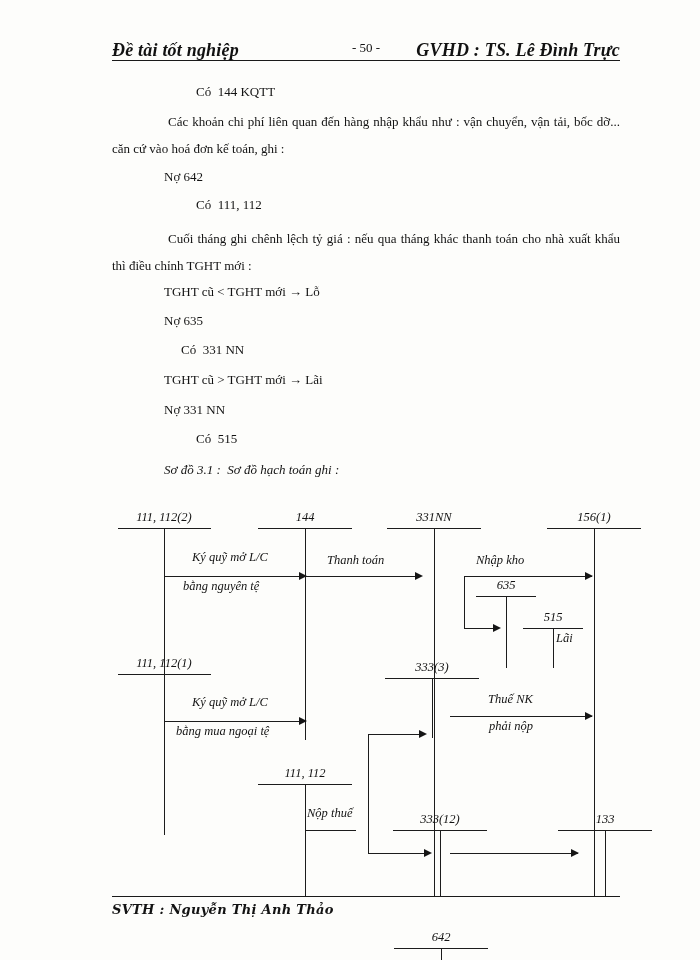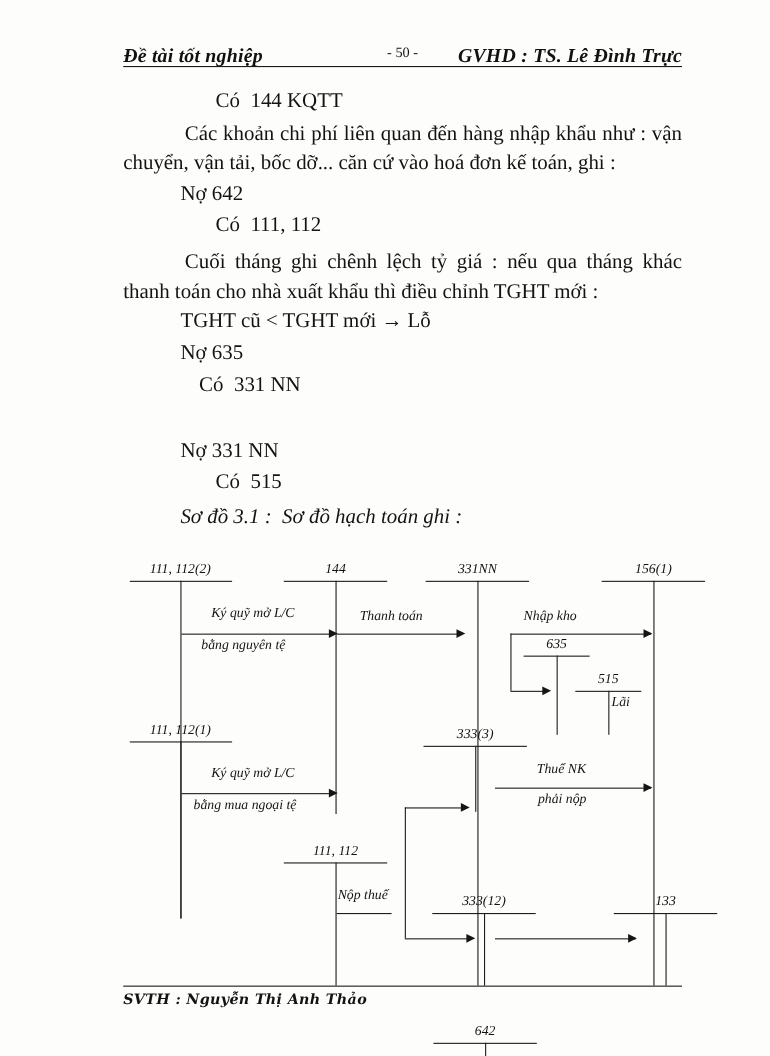--- a/index.html
+++ b/index.html
@@ -52,21 +52,21 @@
     position: absolute;
     left: 0;
     right: 0;
     top: 20px;
     border-top: 1.3px solid #1a1a1a;
   }
 
   
   .para {
     position: absolute;
-    font-size: 19px;
+    font-size: 13px;
     line-height: 27px;
     color: #131313;
     white-space: pre-wrap;
   }
   .para.just {
     text-align: justify;
     text-justify: inter-word;
   }
   .para.it { font-style: italic; }
 
@@ -171,20 +171,21 @@
   <div class="para" style="left:196px; top:191px; width:420px;">Có  111, 112</div>
 
   <div class="para" style="left:164px; top:278px; width:420px;">TGHT cũ &lt; TGHT mới → Lỗ</div>
 
   <div class="para just" style="left:112px; top:225px; width:508px; text-indent:56px;">Cuối tháng ghi chênh lệch tỷ giá : nếu qua tháng khác thanh toán cho nhà xuất khẩu thì điều chỉnh TGHT mới :</div>
 
   <div class="para" style="left:164px; top:307px; width:420px;">Nợ 635</div>
 
   <div class="para" style="left:181px; top:336px; width:420px;">Có  331 NN</div>
 
+  <div class="para" style="left:164px; top:366px; width:420px;">TGHT cũ &gt; TGHT mới → Lãi</div>
 
   <div class="para" style="left:164px; top:396px; width:420px;">Nợ 331 NN</div>
 
   <div class="para" style="left:196px; top:425px; width:420px;">Có  515</div>
 
   <div class="para it" style="left:164px; top:456px; width:420px;">Sơ đồ 3.1 :  Sơ đồ hạch toán ghi :</div>
 
   <div id="diagram">
 
     <div class="tacct" style="left:118px; top:528px;">

